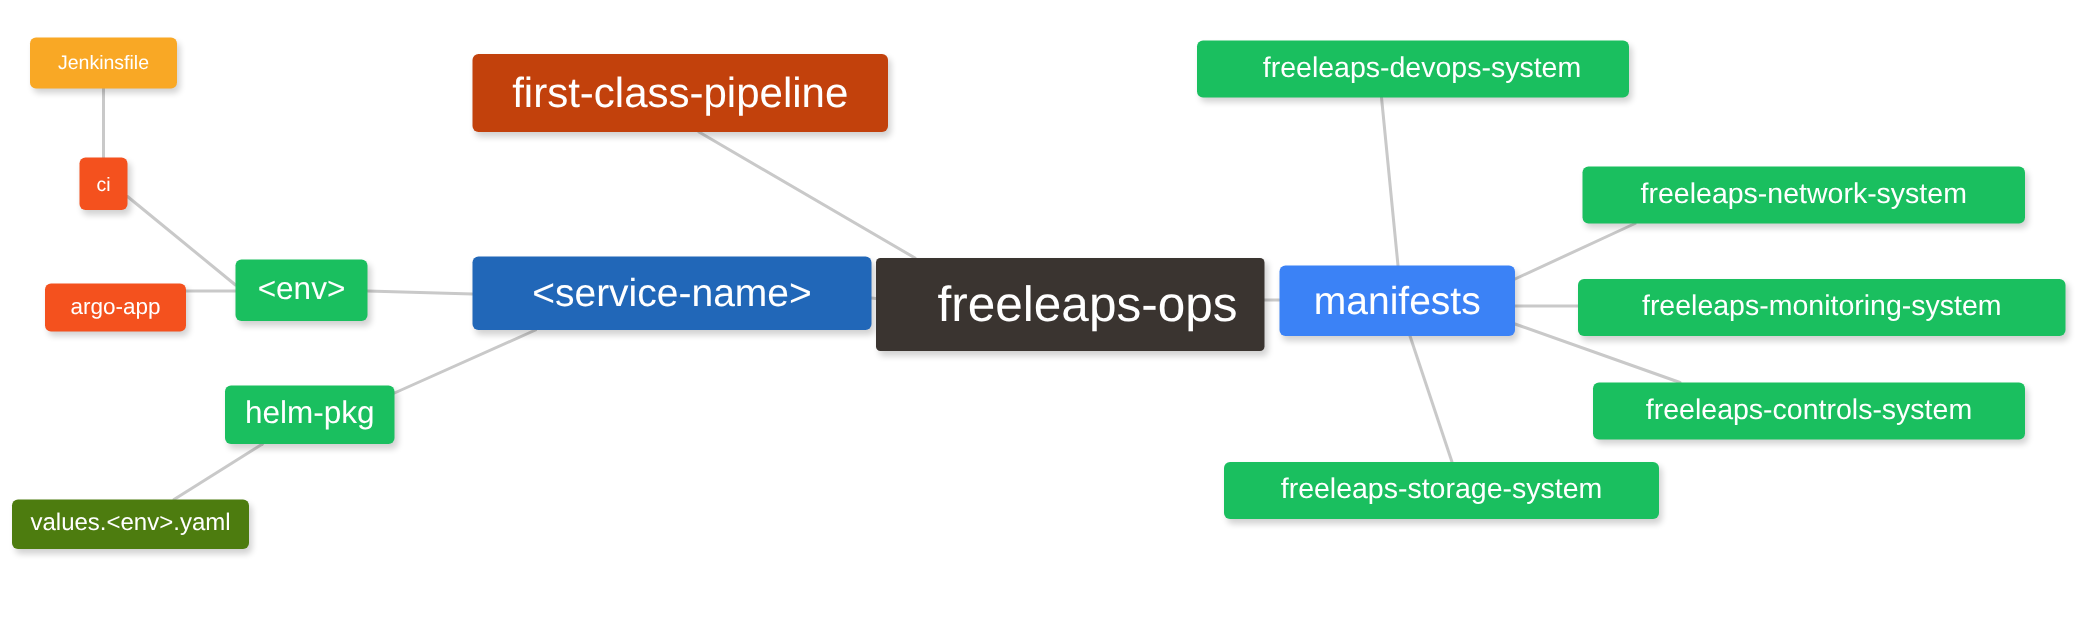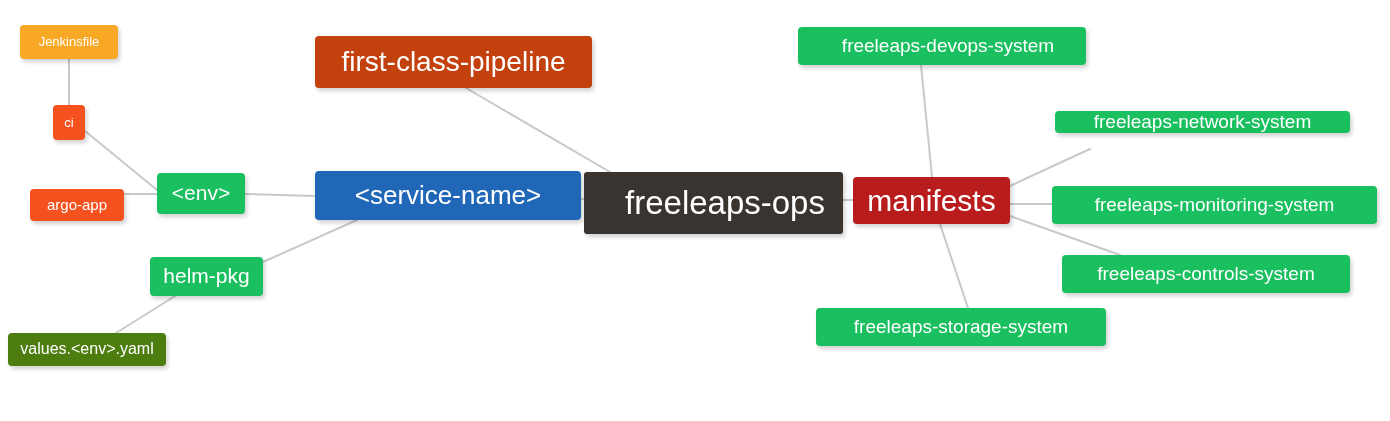--- a/index.html
+++ b/index.html
@@ -71,20 +71,20 @@
   <div id="node-layer">
       <div class="node" style="left: 20px; top: 25px; width: 98px; height: 34px; background: rgb(249, 168, 37); font-size: 13px;">Jenkinsfile</div>
       <div class="node" style="left: 53px; top: 105px; width: 32px; height: 35px; background: rgb(244, 81, 30); font-size: 13px;">ci</div>
       <div class="node" style="left: 30px; top: 178px; width: 94px; height: 32px; background: rgb(244, 81, 30); font-size: 15px; margin-top: 11px;">argo-app</div>
       <div class="node" style="left: 157px; top: 173px; width: 88px; height: 41px; background: rgb(26, 191, 95); font-size: 21px;">&lt;env&gt;</div>
       <div class="node" style="left: 150px; top: 257px; width: 113px; height: 39px; background: rgb(26, 191, 95); font-size: 21px;">helm-pkg</div>
       <div class="node" style="left: 8px; top: 333px; width: 158px; height: 33px; background: #4d7c0f; font-size: 16px;">values.&lt;env&gt;.yaml</div>
       <div class="node" style="left: 315px; top: 36px; width: 277px; height: 52px; background: #c2410c; font-size: 28px;">first-class-pipeline</div>
       <div class="node" style="left: 315px; top: 171px; width: 266px; height: 49px; background: rgb(33, 103, 184); font-size: 26px;">&lt;service-name&gt;</div>
       <div class="node root" style="left: 584px; top: 172px; width: 259px; height: 62px; background: rgb(58, 52, 48); font-size: 33px; padding-left: 31px;">freeleaps-ops</div>
-      <div class="node" style="left: 853px; top: 177px; width: 157px; height: 47px; background: #b91c1c; font-size: 30px;">manifests</div>
+      <div class="node" style="left: 853px; top: 177px; width: 157px; height: 47px; background: #3b82f6; font-size: 26px;">manifests</div>
       <div class="node" style="left: 798px; top: 27px; width: 288px; height: 38px; background: rgb(26, 191, 95); font-size: 19px; padding-left: 20px;">freeleaps-devops-system</div>
-      <div class="node" style="left: 1055px; top: 111px; width: 295px; height: 22px; background: rgb(26, 191, 95); font-size: 19px;">freeleaps-network-system</div>
+      <div class="node" style="left: 1055px; top: 111px; width: 295px; height: 38px; background: rgb(26, 191, 95); font-size: 19px;">freeleaps-network-system</div>
       <div class="node" style="left: 1052px; top: 186px; width: 325px; height: 38px; background: rgb(26, 191, 95); font-size: 19px;">freeleaps-monitoring-system</div>
       <div class="node" style="left: 1062px; top: 255px; width: 288px; height: 38px; background: rgb(26, 191, 95); font-size: 19px;">freeleaps-controls-system</div>
       <div class="node" style="left: 816px; top: 308px; width: 290px; height: 38px; background: rgb(26, 191, 95); font-size: 19px;">freeleaps-storage-system</div>
     </div>
 </div>
 
 </body></html>

